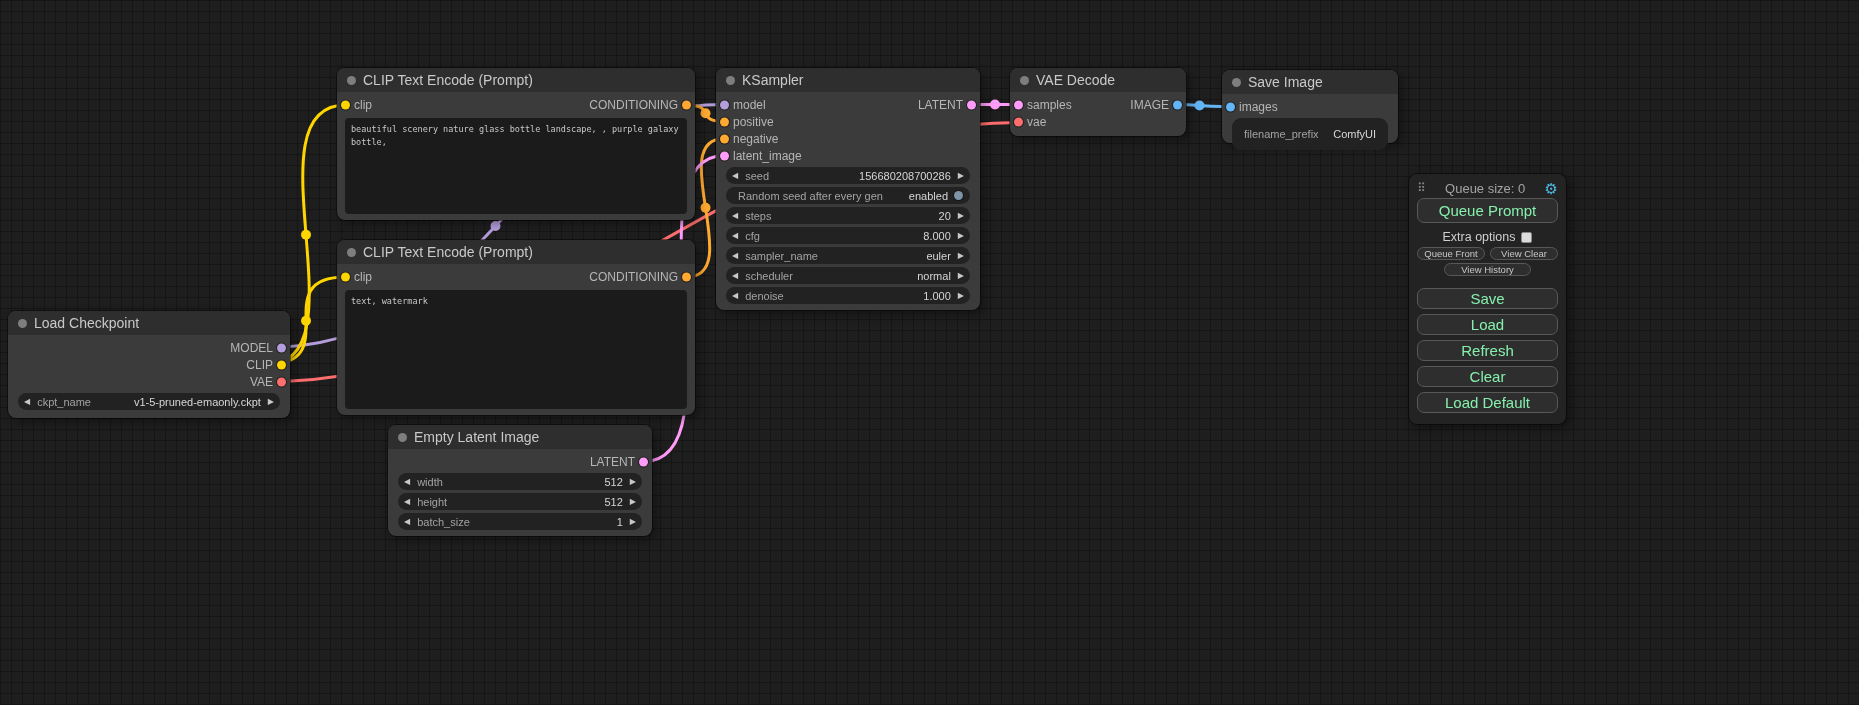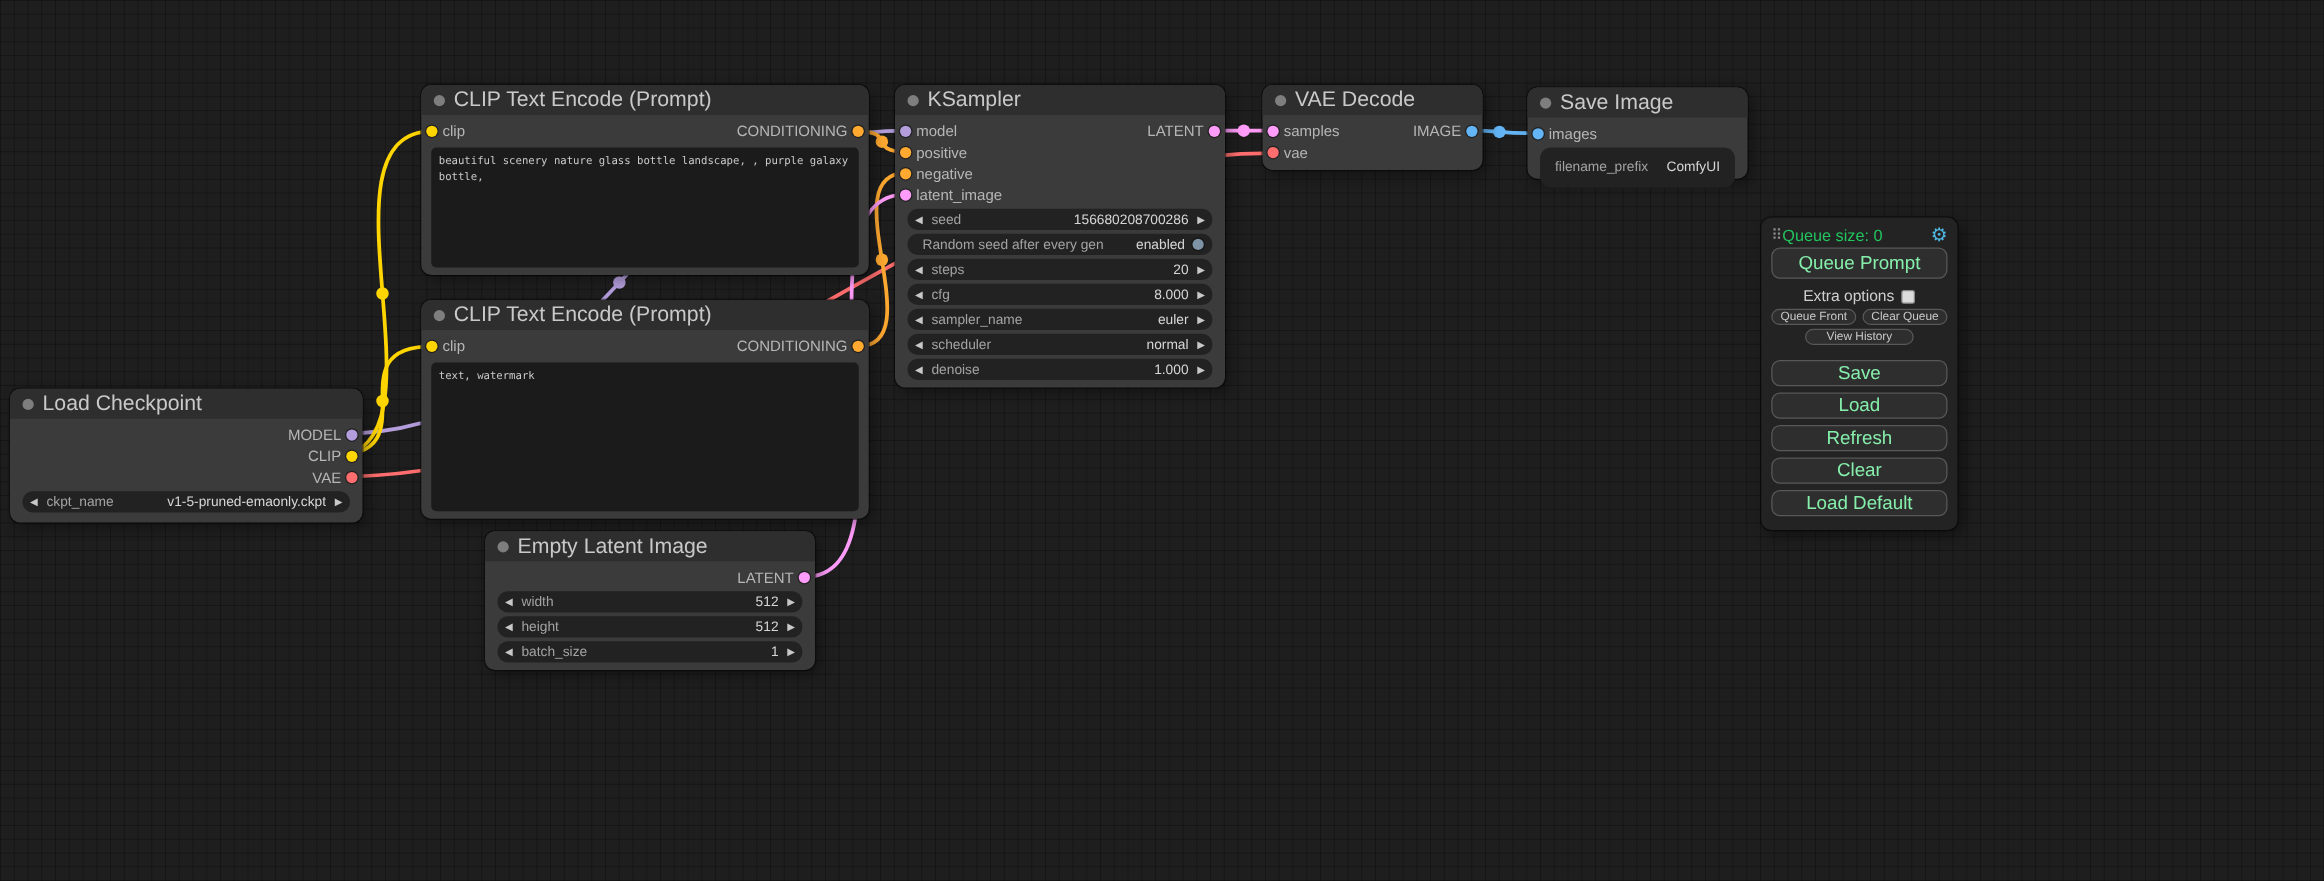--- a/index.html
+++ b/index.html
@@ -11,21 +11,21 @@
     background-image:
       linear-gradient(rgba(0,0,0,.28) 1px, transparent 1px),
       linear-gradient(90deg, rgba(0,0,0,.28) 1px, transparent 1px);
     background-size:11px 11px; }
 
   .wires { position:absolute; left:0; top:0; z-index:1; }
 
   .node { position:absolute; z-index:2; background:#3b3b3b; border-radius:8px;
     box-shadow:0 0 0 1px rgba(0,0,0,.45), 4px 4px 10px rgba(0,0,0,.35); }
   .node-title { height:24px; display:flex; align-items:center; gap:7px; padding:0 10px;
-    background:#2e2e2e; border-radius:8px 8px 0 0; color:#c9c9c9; font-size:17px; white-space:nowrap; }
+    background:#2e2e2e; border-radius:8px 8px 0 0; color:#c9c9c9; font-size:14px; white-space:nowrap; }
   .tdot { width:9px; height:9px; border-radius:50%; background:#7e7e7e; flex:0 0 auto; }
 
   .srow { position:relative; height:17px; display:flex; align-items:center;
     font-size:12px; color:#b6b6b6; white-space:nowrap; }
   .srow.first { margin-top:4px; }
   .srow.dual { height:18px; }
   .in-label { margin-left:17px; }
   .out-label { margin-left:auto; margin-right:17px; }
   .slot-dot { position:absolute; top:50%; width:9px; height:9px; border-radius:50%;
     transform:translateY(-50%); box-shadow:0 0 0 1px rgba(15,15,15,.6); }
@@ -52,21 +52,21 @@
   .prompt-box { position:absolute; left:8px; right:8px; top:50px; bottom:6px;
     background:#1b1b1b; border:none; border-radius:4px; resize:none; overflow:hidden;
     padding:5px 6px; font-family:"DejaVu Sans Mono",monospace; font-size:8.5px;
     line-height:1.55; color:#c9c9c9; }
 
   .queue-panel { position:absolute; left:1409px; top:174px; width:157px; z-index:3;
     background:#232323; border-radius:8px; padding:6px 8px;
     box-shadow:0 0 0 1px rgba(0,0,0,.45), 4px 4px 12px rgba(0,0,0,.45); color:#cfcfcf; }
   .qp-header { height:16px; display:flex; align-items:center; margin-bottom:2px; }
   .drag-handle { color:#8a8a8a; font-size:12px; line-height:1; cursor:move; }
-  .qp-title { flex:1; font-size:13px; color:#22c55e; }
+  .qp-title { flex:1; text-align:center; font-size:13px; color:#a3a3a3; }
   .gear { font-size:15px; line-height:1; cursor:pointer; }
   .qbtn { display:flex; align-items:center; justify-content:center; width:100%;
     background:#2e2e2e; border:1px solid #585858; border-radius:7px; color:#86efac;
     font-family:inherit; cursor:pointer; }
   .qbtn.primary { height:25px; margin-bottom:7px; font-size:15px; }
   .qbtn.big { height:21px; margin-bottom:5px; font-size:15px; }
   .extra-row { height:14px; display:flex; align-items:center; justify-content:center;
     gap:6px; font-size:12.5px; margin-bottom:3px; }
   .checkbox { width:11px; height:11px; background:#dcdcdc; border:1px solid #8a8a8a;
     border-radius:2px; cursor:pointer; }
@@ -297,21 +297,21 @@
       <span class="qp-title">Queue size: 0</span>
       <span class="gear" style="color: rgb(79, 185, 227);">⚙</span>
     </div>
     <button class="qbtn primary">Queue Prompt</button>
     <div class="extra-row">
       <span>Extra options</span>
       <span class="checkbox"></span>
     </div>
     <div class="pill-row">
       <button class="pill">Queue Front</button>
-      <button class="pill">Clear Queue</button>
+      <button class="pill">View Clear</button>
     </div>
     <div class="pill-row single">
       <button class="pill">View History</button>
     </div>
     <button class="qbtn big">Save</button>
     <button class="qbtn big">Load</button>
     <button class="qbtn big">Refresh</button>
     <button class="qbtn big">Clear</button>
     <button class="qbtn big">Load Default</button>
   </div>

